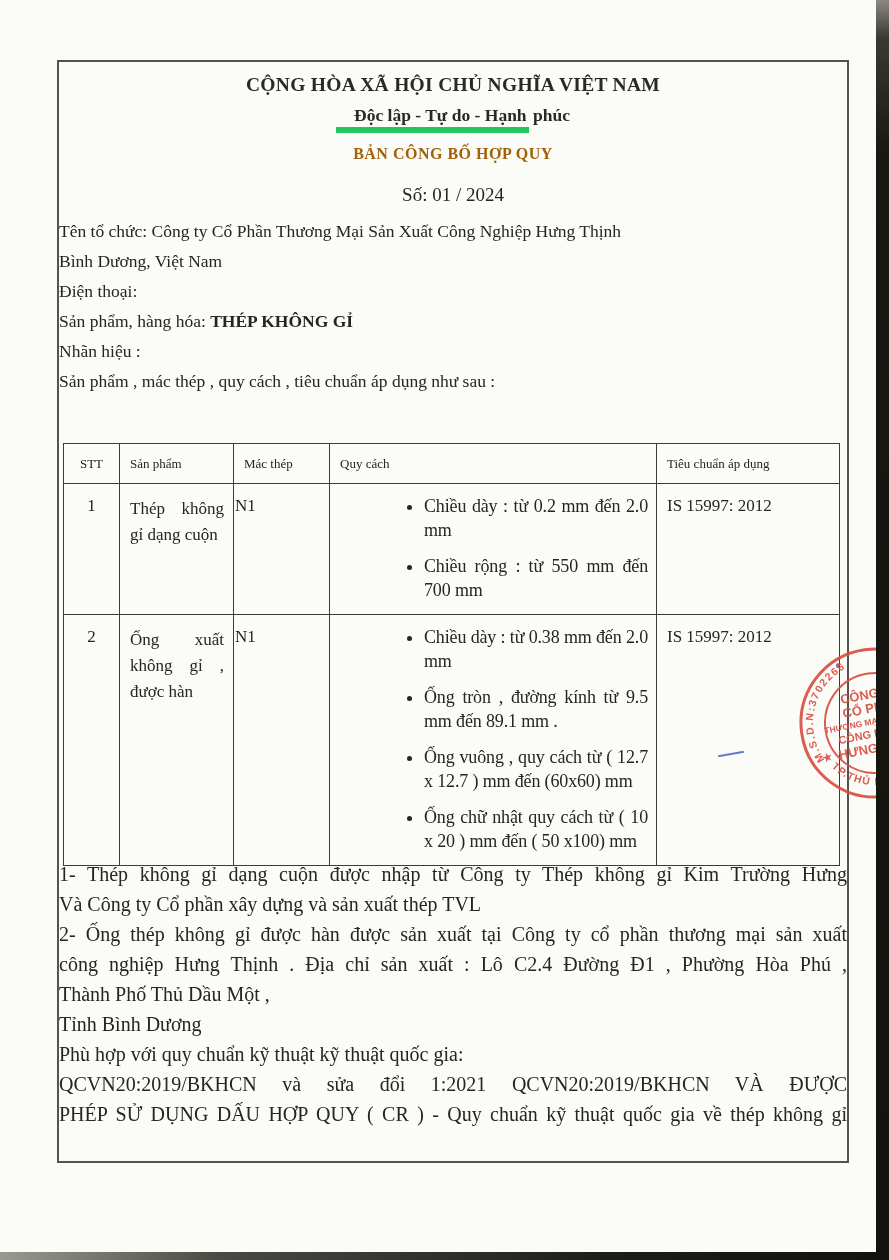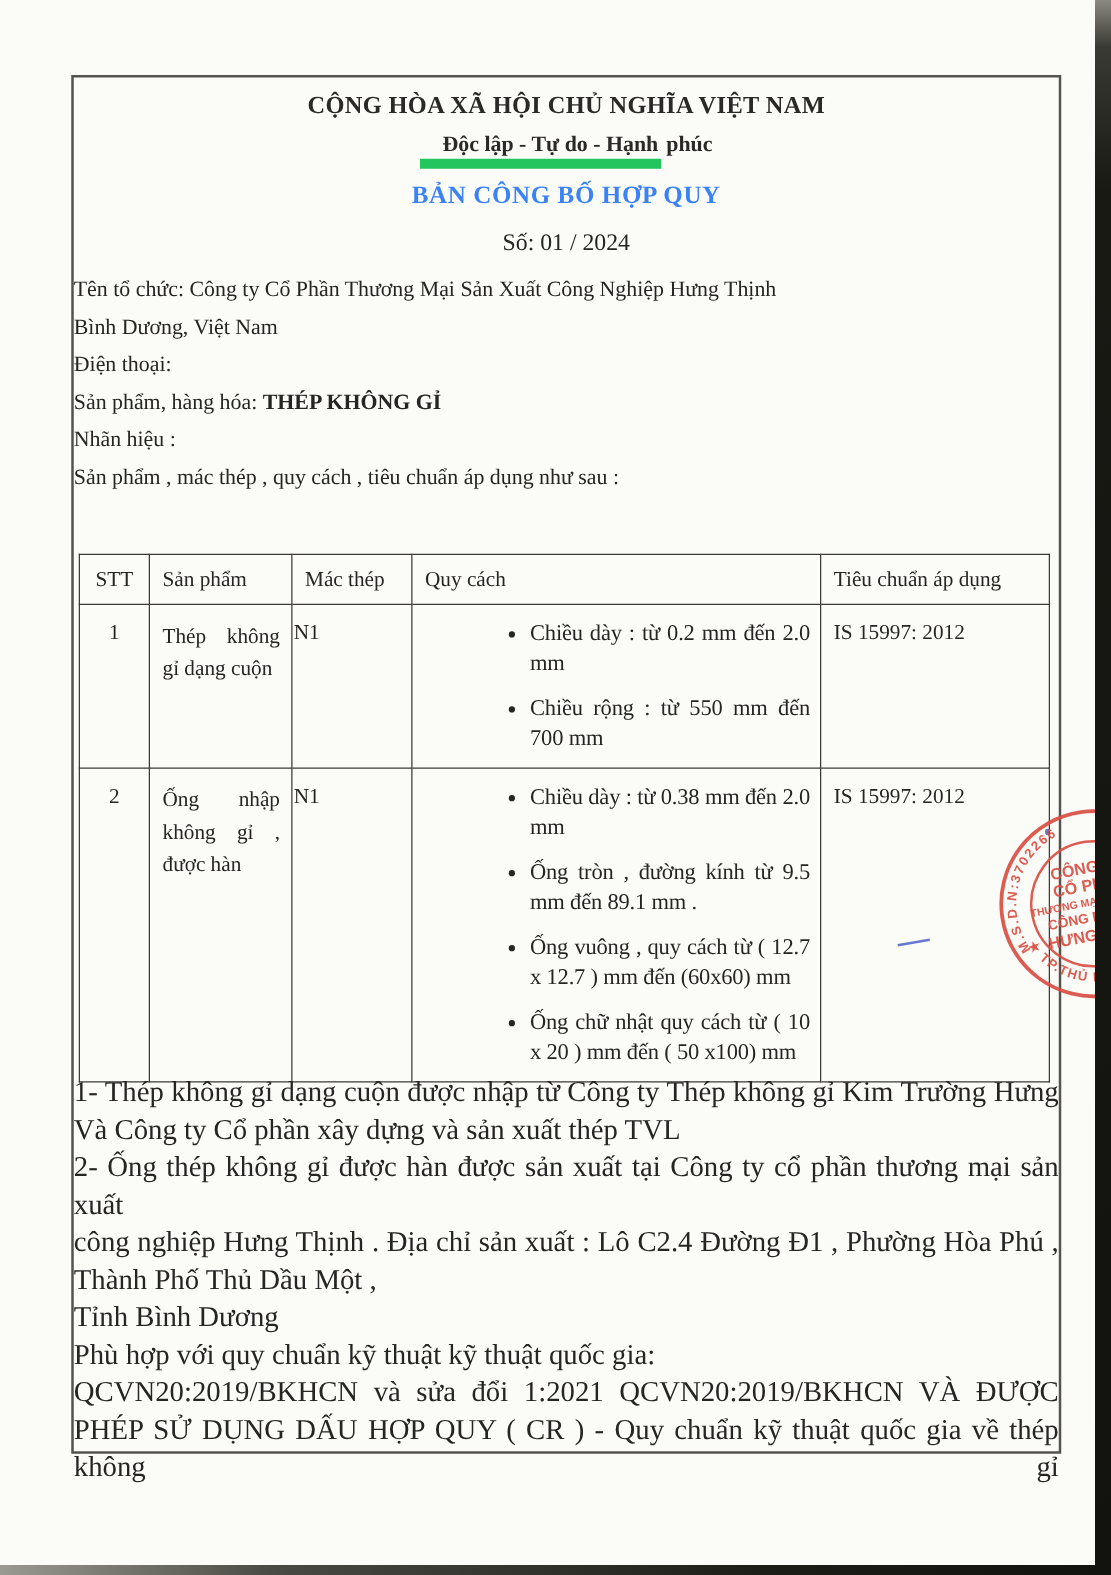--- a/index.html
+++ b/index.html
@@ -19,54 +19,54 @@
     background:linear-gradient(90deg,#9a9a92 0%,#4a4a44 25%,#1d1d18 70%,#12120e 100%);
   }
   .page-box{
     position:absolute;left:57px;top:60px;width:788px;height:1099px;
     border:2px solid #55534d;background:transparent;
   }
   
   .hdr{position:absolute;left:0;top:12px;width:100%;text-align:center;}
   .nat-title{font-size:19.5px;font-weight:bold;letter-spacing:.3px;color:#2a2927;}
   .motto{margin-top:9px;font-size:17.5px;font-weight:bold;color:#2a2927;}
-  .motto .ul{border-bottom:8px solid #22c55e;padding:0 2px 2px 18px;}
+  .motto .ul{border-bottom:6px solid #22c55e;padding:0 2px 2px 18px;}
   .doc-title{position:absolute;left:0;top:83px;width:100%;text-align:center;
-    font-size:20px;font-weight:bold;letter-spacing:.5px;color:#3b82f6;}
+    font-size:16px;font-weight:bold;letter-spacing:.5px;color:#a16207;}
   .doc-no{position:absolute;left:0;top:122px;width:100%;text-align:center;font-size:19px;}
   
   .info{position:absolute;left:0;top:154px;width:788px;font-size:17.5px;line-height:30px;}
   .info p{margin:0;}
   .i1{margin-left:49px;}
   .i2{margin-left:49px;margin-right:45px;text-align:justify;text-align-last:justify;}
   .i2b{margin-left:49px;}
   .i3{margin-left:47px;}
   .i4{margin-left:57px;margin-top:3px;}
   .i5{margin-left:60px;}
   .i6{margin-left:57px;}
   .bold{font-weight:bold;}
   
   .tbl{position:absolute;left:4px;top:381px;border-collapse:collapse;table-layout:fixed;
     width:776px;font-size:17px;}
   .tbl col.c1{width:56px;} .tbl col.c2{width:114px;} .tbl col.c3{width:96px;}
   .tbl col.c4{width:327px;} .tbl col.c5{width:183px;}
   .tbl th,.tbl td{border:1.5px solid #3c3b38;vertical-align:top;font-weight:normal;}
   .tbl thead tr{height:40px;}
-  .tbl th{text-align:left;padding:0 0 0 10px;vertical-align:middle;font-size:17px;}
+  .tbl th{text-align:left;padding:0 0 0 10px;vertical-align:middle;font-size:13px;}
   .tbl th.center{text-align:center;padding:0;}
   .tr1{height:98px;} .tr2{height:232px;}
   .cell-stt{text-align:center;padding-top:12px;}
   .cell-sp{padding:12px 9px 0 10px;text-align:justify;line-height:26px;}
   .cell-mt{padding-top:12px;}
   .cell-qc{padding:0;}
   .cell-qc ul{margin:10px 8px 0 0;padding-left:94px;}
   .cell-qc li{text-align:justify;line-height:24px;margin-bottom:12px;font-size:18px;letter-spacing:-0.15px;}
   .cell-tc{padding:12px 0 0 10px;}
   
-  .notes{position:absolute;left:0;top:797px;width:788px;font-size:23px;line-height:30px;}
+  .notes{position:absolute;left:0;top:797px;width:788px;font-size:20px;line-height:30px;}
   .notes p{margin:0;}
   .jfull{text-align:justify;text-align-last:justify;}
   .n1a{margin-left:58px;margin-right:45px;}
   .n1b{margin-left:46px;}
   .n2a{margin-left:58px;margin-right:45px;}
   .n2b{margin-left:76px;margin-right:45px;}
   .n2c{margin-left:76px;}
   .n3{margin-left:46px;}
   .n4{margin-left:46px;}
   .q1{margin-left:58px;margin-right:45px;}
@@ -126,21 +126,21 @@
         <td class="cell-qc">
           <ul>
             <li>Chiều dày : từ 0.2 mm đến 2.0 mm</li>
             <li>Chiều rộng : từ 550 mm đến 700 mm</li>
           </ul>
         </td>
         <td class="cell-tc">IS 15997: 2012</td>
       </tr>
       <tr class="tr2">
         <td class="cell-stt">2</td>
-        <td class="cell-sp">Ống nhập không gỉ , được hàn</td>
+        <td class="cell-sp">Ống xuất không gỉ , được hàn</td>
         <td class="cell-mt">N1</td>
         <td class="cell-qc">
           <ul>
             <li>Chiều dày : từ 0.38 mm đến 2.0 mm</li>
             <li>Ống tròn , đường kính từ 9.5 mm đến 89.1 mm .</li>
             <li>Ống vuông , quy cách từ ( 12.7 x 12.7 ) mm đến (60x60) mm</li>
             <li>Ống chữ nhật quy cách từ ( 10 x 20 ) mm đến ( 50 x100) mm</li>
           </ul>
         </td>
         <td class="cell-tc">IS 15997: 2012</td>

